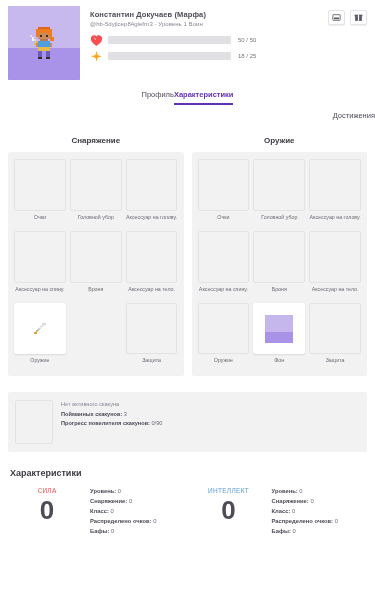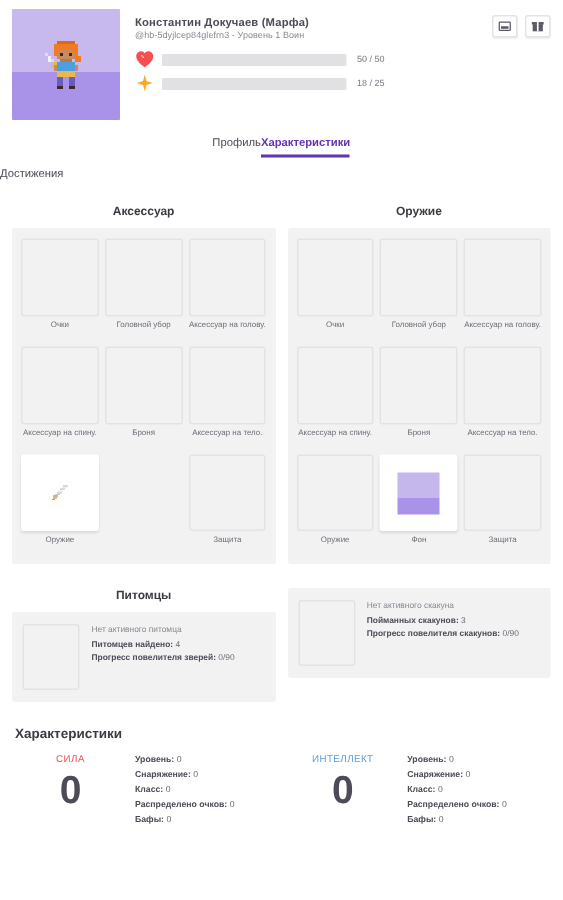--- a/index.html
+++ b/index.html
@@ -41,21 +41,21 @@
   .icon-btn {
     width: 17px; height: 15px; background: #fff; border: 1px solid #e4e3e6;
     border-radius: 2px; display: flex; align-items: center; justify-content: center;
     box-shadow: 0 1px 1px rgba(0,0,0,.07); cursor: pointer;
   }
 
   
   .tabs { display: flex; justify-content: center; margin-top: 10px; }
   .tab { font-size: 7.5px; padding-bottom: 4px; cursor: pointer; color: #4e4a57; white-space: nowrap; }
   .tab.active { color: #6133b4; font-weight: bold; border-bottom: 2px solid #6133b4; }
-  .tabs-row2 { display: flex; justify-content: flex-start; margin-top: 6px; }
+  .tabs-row2 { display: flex; justify-content: flex-end; margin-top: 6px; }
   .tabs-row2 .tab { padding-bottom: 0; }
 
   
   .cols { display: flex; gap: 8px; padding: 0 8px; margin-top: 16px; }
   .col { flex: 1 1 0; min-width: 0; }
   .sect-title { text-align: center; font-size: 8px; font-weight: bold; color: #3c3a42; margin-bottom: 7px; }
 
   .panel { background: #f2f2f3; border-radius: 2px; padding: 7px 6px 6px 6px; }
   .slot-grid { display: grid; grid-template-columns: repeat(3, 1fr); gap: 4px 4px; }
   .slot-cell { display: flex; flex-direction: column; align-items: center; }
@@ -185,21 +185,21 @@
   <div class="tabs">
     <div class="tab">Профиль</div>
     <div class="tab active">Характеристики</div>
   </div>
   <div class="tabs-row2">
     <div class="tab">Достижения</div>
   </div>
 
   <div class="cols">
     <div class="col">
-      <div class="sect-title">Аксессуар</div>
+      <div class="sect-title">Снаряжение</div>
       <div class="panel">
         <div class="slot-grid">
           <div class="slot-cell">
               <div class="slot"></div>
               <div class="slot-label">Очки</div>
             </div>
           <div class="slot-cell">
               <div class="slot"></div>
               <div class="slot-label">Головной убор</div>
             </div>
@@ -291,31 +291,20 @@
           <div class="slot-cell">
               <div class="slot"></div>
               <div class="slot-label">Защита</div>
             </div>
         </div>
       </div>
     </div>
   </div>
 
   <div class="cols">
-    <div class="col">
-      <div class="sect-title">Питомцы</div>
-      <div class="pet-panel">
-        <div class="pet-thumb"></div>
-        <div class="pet-lines">
-          <div class="muted">Нет активного питомца</div>
-          <div><b>Питомцев найдено:</b> <span>4</span></div>
-          <div><b>Прогресс повелителя зверей:</b> <span>0/90</span></div>
-        </div>
-      </div>
-    </div>
 
     <div class="col">
       <div class="pet-panel">
         <div class="pet-thumb"></div>
         <div class="pet-lines">
           <div class="muted">Нет активного скакуна</div>
           <div><b>Пойманных скакунов:</b> <span>3</span></div>
           <div><b>Прогресс повелителя скакунов:</b> <span>0/90</span></div>
         </div>
       </div>

